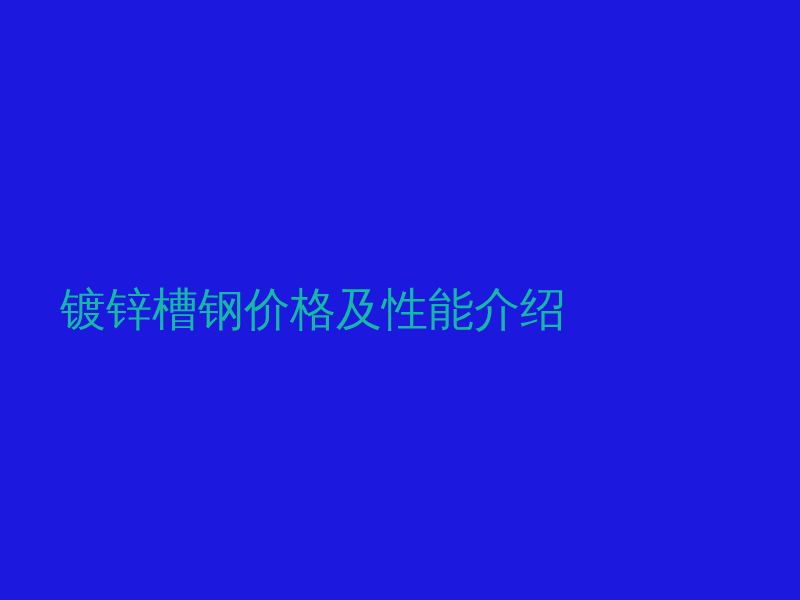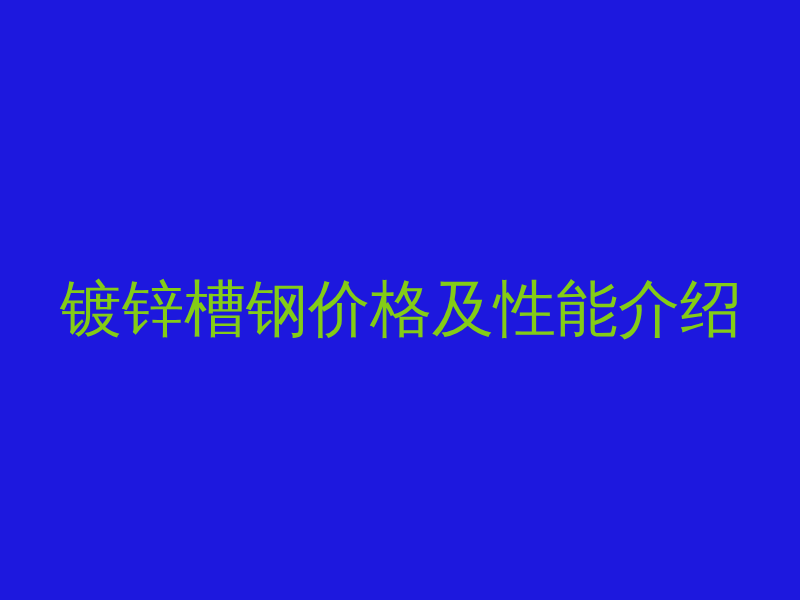--- a/index.html
+++ b/index.html
@@ -48,17 +48,17 @@
     transform: translateY(-4px);
   }
 </style>
 </head>
 <body>
 
 <div id="banner" style="background-color: rgb(29, 24, 222);">
 
   <div id="title-block">
 
-    <h1 id="banner-title" style="color: #84cc16; font-size: 62px; margin-top: 26px;">镀锌槽钢价格及性能介绍</h1>
+    <h1 id="banner-title" style="color: #14b8a6; font-size: 46px; margin-top: 26px;">镀锌槽钢价格及性能介绍</h1>
 
   </div>
 
 </div>
 
 </body></html>

